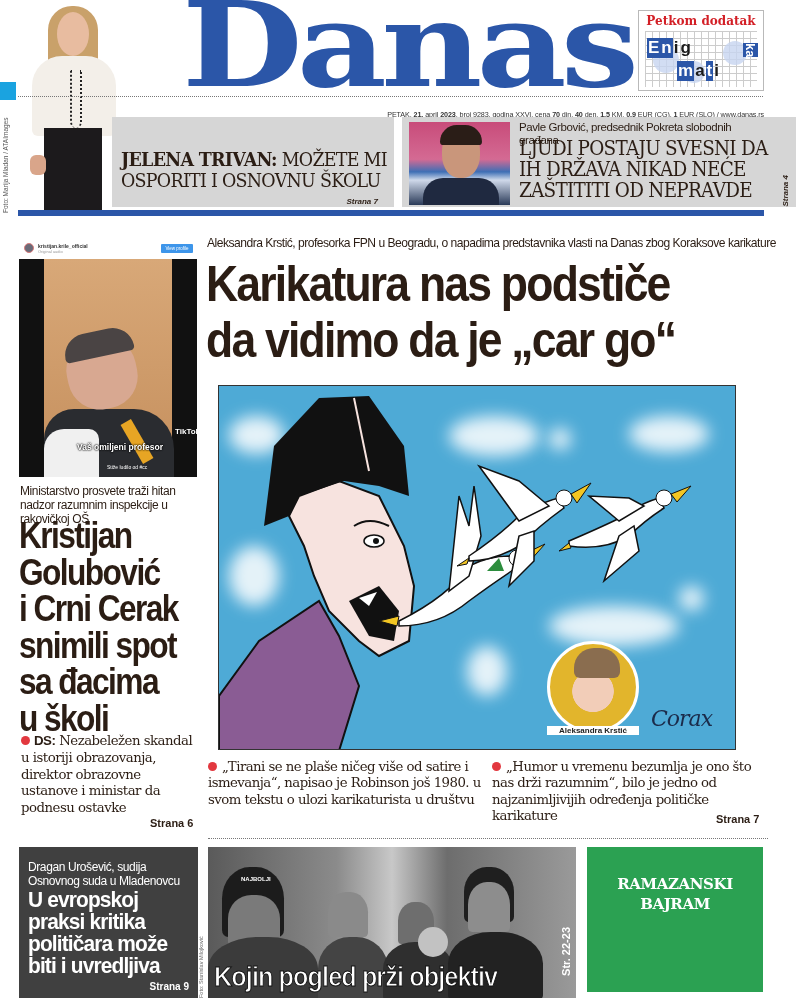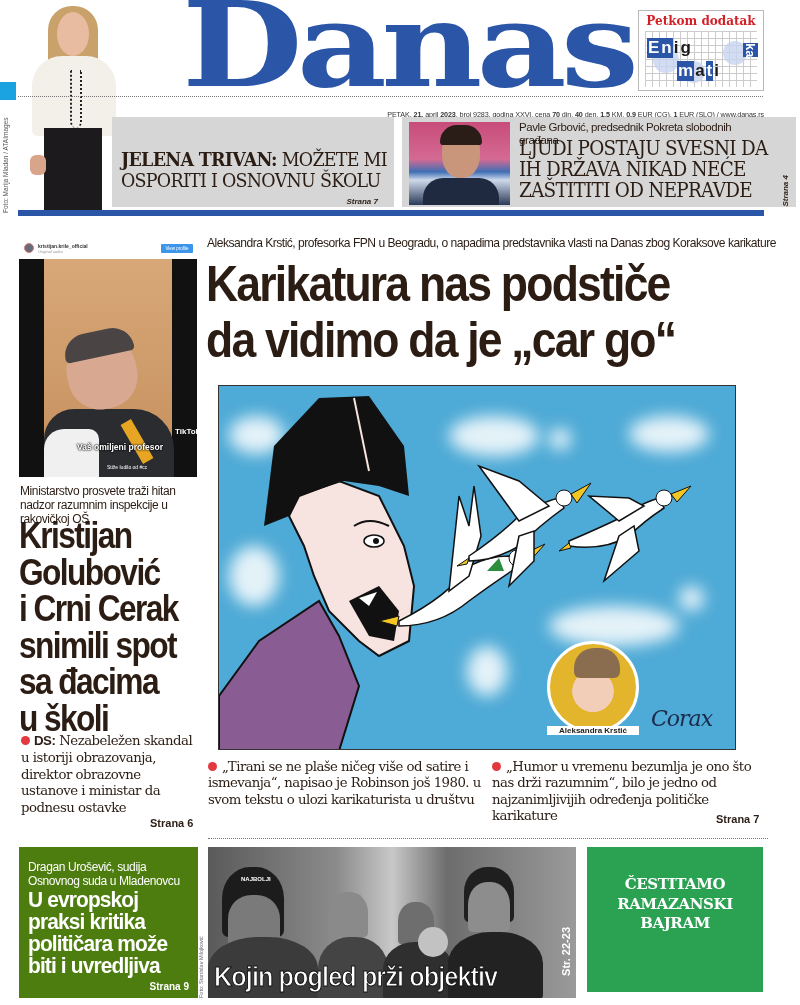--- a/index.html
+++ b/index.html
@@ -96,21 +96,21 @@
 
   
   .quote { top: 759px; font-family: "DejaVu Serif", serif; font-size: 13.3px; line-height: 16.3px; color: #2b1d14; letter-spacing: -0.55px; }
   .quote .dot { display:inline-block; width: 9px; height: 9px; border-radius: 50%; background: #e2383f; margin-right: 5px; }
   .quote-left { left: 208px; width: 275px; }
   .quote-right { left: 492px; width: 275px; }
   .ms-strana { left: 716px; top: 813px; font-weight: bold; font-size: 11px; color: #2b1d14; }
   .dotline2 { left: 208px; top: 838px; width: 560px; border-top: 1px dotted #777; }
 
   
-  .purple-box { left: 19px; top: 847px; width: 179px; height: 151px; background: #4d7c0f; color: #fff; }
+  .purple-box { left: 19px; top: 847px; width: 179px; height: 151px; background: #404040; color: #fff; }
   .purple-box .kicker { position:absolute; left: 9px; top: 13px; font-family: "Liberation Sans Narrow", "Liberation Sans", sans-serif; font-size: 12px; line-height: 14px; letter-spacing: -0.4px; }
   .purple-box .head { position:absolute; left: 9px; top: 42px; font-weight: bold; font-size: 22px; line-height: 22px; letter-spacing: -0.9px; white-space: nowrap; transform: scaleX(0.95); transform-origin: left top; }
   .purple-box .strana { position:absolute; right: 9px; top: 134px; font-weight: bold; font-size: 10px; }
 
   .photo-credit-b { left: 198px; top: 930px; width: 8px; height: 70px; }
   .photo-credit-b span { position:absolute; left: 0; top: 68px; transform: rotate(-90deg); transform-origin: left top; font-size: 5.5px; color: #666; white-space: nowrap; }
 
   .band-photo { left: 208px; top: 847px; width: 368px; height: 151px; background: linear-gradient(90deg, #5a5a5a 0%, #8b8b8b 35%, #c8c8c8 50%, #6d6d6d 65%, #9a9a9a 100%); overflow: hidden; }
   .band-photo .p { position:absolute; border-radius: 45% 45% 10% 10%; }
   .band-photo .headline { position:absolute; left: 6px; top: 114px; font-weight: bold; font-size: 28px; color: #fff; letter-spacing: -1px; -webkit-text-stroke: 1px #111; white-space: nowrap; transform: scaleX(0.9); transform-origin: left top; }
@@ -328,17 +328,16 @@
   <div class="p" style="left:256px;top:20px;width:50px;height:55px;background:#1f1f1f;"></div>
   <div class="p" style="left:260px;top:35px;width:42px;height:50px;background:#8d8d8d;"></div>
   <div class="p" style="left:240px;top:85px;width:95px;height:70px;background:#222;"></div>
   <div class="beanie-label">NAJBOLJI</div>
   <div class="headline">Kojin pogled prži objektiv</div>
   <div class="str">Str. 22-23</div>
 </div>
 
 <div class="abs green-box">
   <div class="text">
-    <div>ČESTITAMO</div>
     <div>RAMAZANSKI</div>
     <div>BAJRAM</div>
   </div>
 </div>
 
 </body></html>

